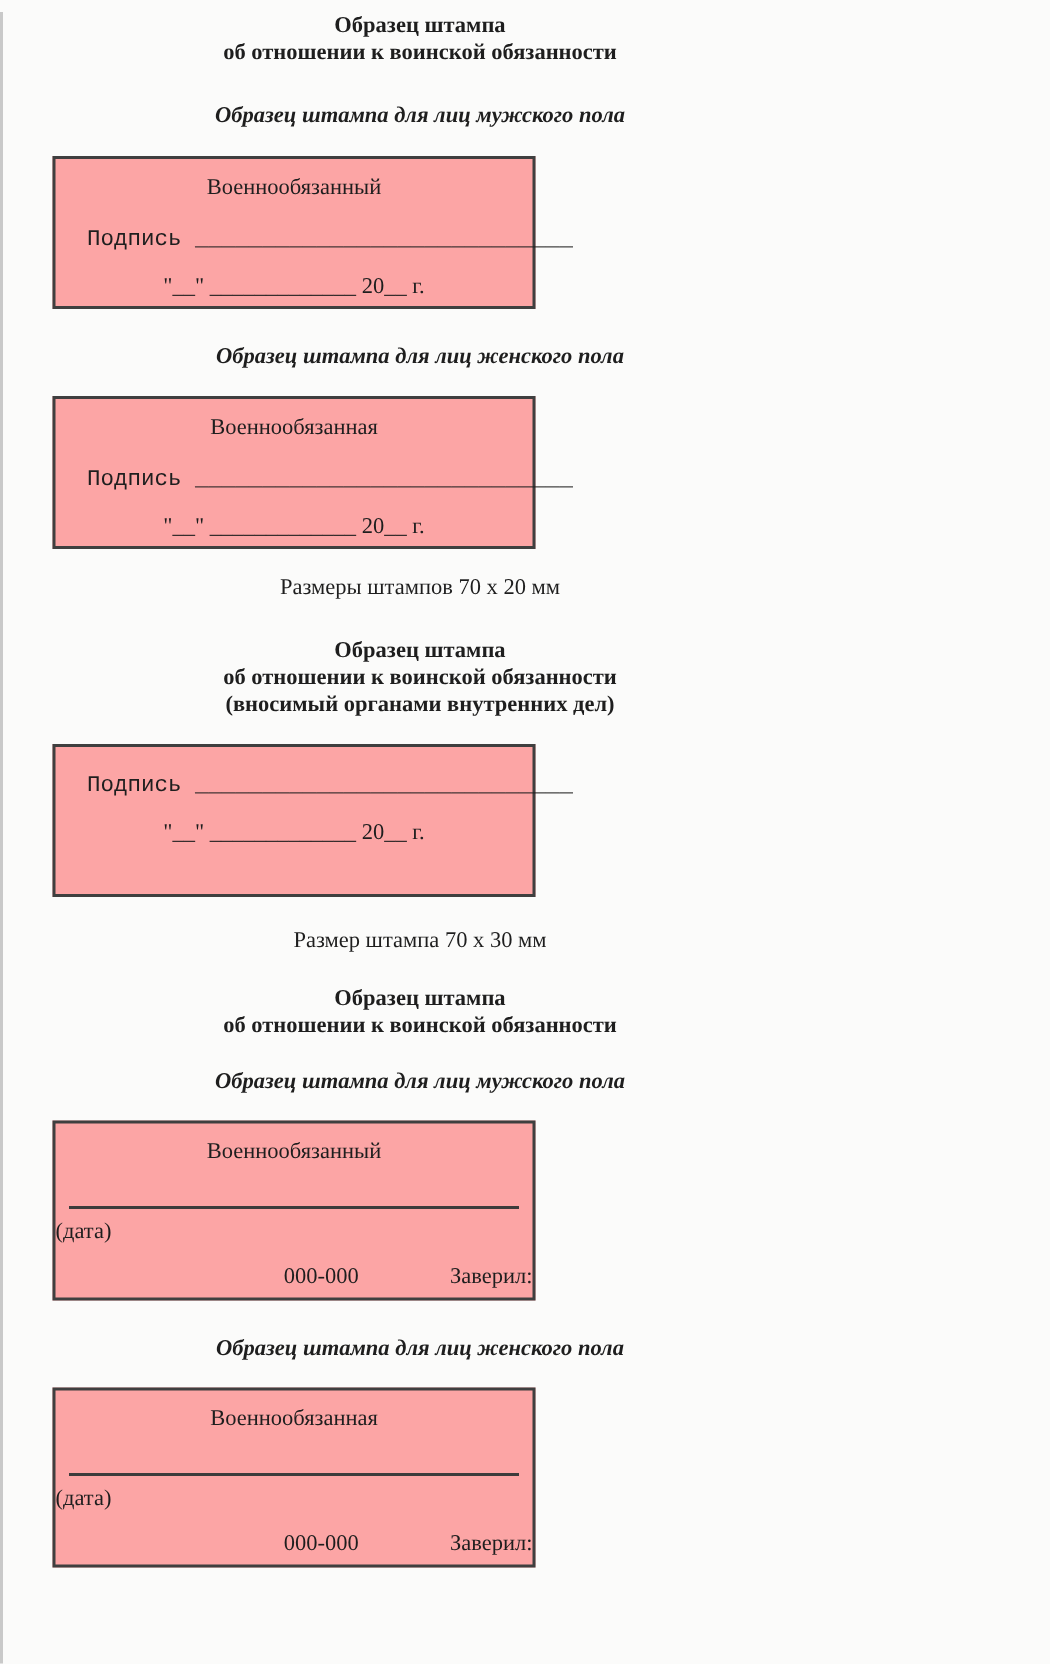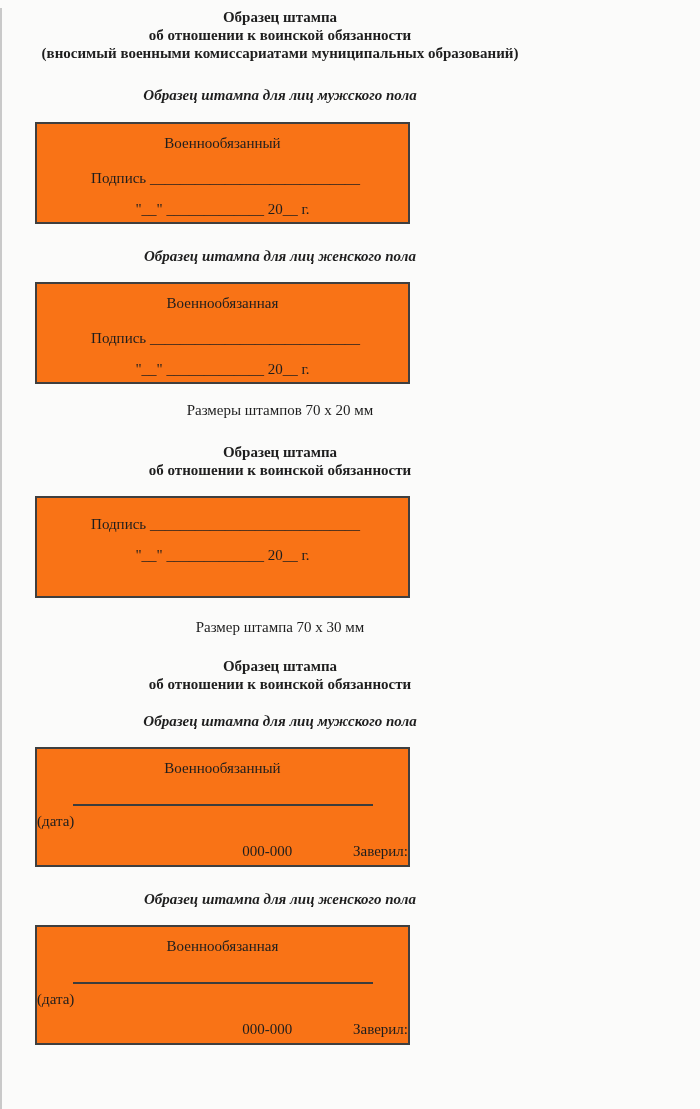--- a/index.html
+++ b/index.html
@@ -35,29 +35,29 @@
   }
   .sub1 { margin-top: 24px; }
   .sub2 { margin-top: 23px; }
   .sub3 { margin-top: 19px; }
   .sub4 { margin-top: 23px; }
   .size-note { display: block; }
   .sn1 { margin-top: 17px; }
   .sn2 { margin-top: 20px; }
   .stamp {
     margin-left: 35px;
-    width: 375px;
+    width: 322px;
     border: 2px solid #3f3f3f;
-    background: #f97316;
+    background: #fca5a5;
   }
   .stamp-a { height: 102px; margin-top: 17px; }
   .stamp-a.first { margin-top: 18px; }
   .stamp-b { height: 120px; margin-top: 17px; }
   .stamp-title { margin-top: 10px; text-align: center; }
-  .sig-row { margin-top: 17px; padding-left: 6px; white-space: nowrap; }
+  .sig-row { margin-top: 17px; padding-left: 21px; white-space: nowrap; font-family: Liberation Mono, monospace; }
   .date-row { margin-top: 13px; text-align: center; white-space: nowrap; }
   .date-rule {
     margin: 27px auto 0 auto;
     width: 300px;
     height: 0;
     border-top: 2px solid #3c3c3c;
   }
   .date-caption { margin-top: 6px; text-align: left; }
   .cert-row { margin-top: 12px; padding-left: 5px; white-space: nowrap; text-align: right; }
   .cert-label { margin-left: 57px; }
@@ -66,21 +66,20 @@
 <body>
 
 <div class="page">
   <div class="scan-edge"></div>
 
   <div class="head-col">
 
     <div class="doc-title t1">
       <span class="t-line">Образец штампа</span>
       <span class="t-line">об отношении к воинской обязанности</span>
-      <span class="t-line">(вносимый военными комиссариатами муниципальных образований)</span>
     </div>
 
     <span class="subtitle sub1">Образец штампа для лиц мужского пола</span>
 
     <div class="stamp stamp-a first">
       <div class="stamp-title">Военнообязанный</div>
       <div class="sig-row">
         <span>Подпись</span>
         <span>____________________________</span>
       </div>
@@ -96,20 +95,21 @@
         <span>____________________________</span>
       </div>
       <div class="date-row">"__" _____________ 20__ г.</div>
     </div>
 
     <span class="size-note sn1">Размеры штампов 70 х 20 мм</span>
 
     <div class="doc-title t2">
       <span class="t-line">Образец штампа</span>
       <span class="t-line">об отношении к воинской обязанности</span>
+      <span class="t-line">(вносимый органами внутренних дел)</span>
     </div>
 
     <div class="stamp stamp-a">
       <div class="sig-row">
         <span>Подпись</span>
         <span>____________________________</span>
       </div>
       <div class="date-row">"__" _____________ 20__ г.</div>
     </div>
 

